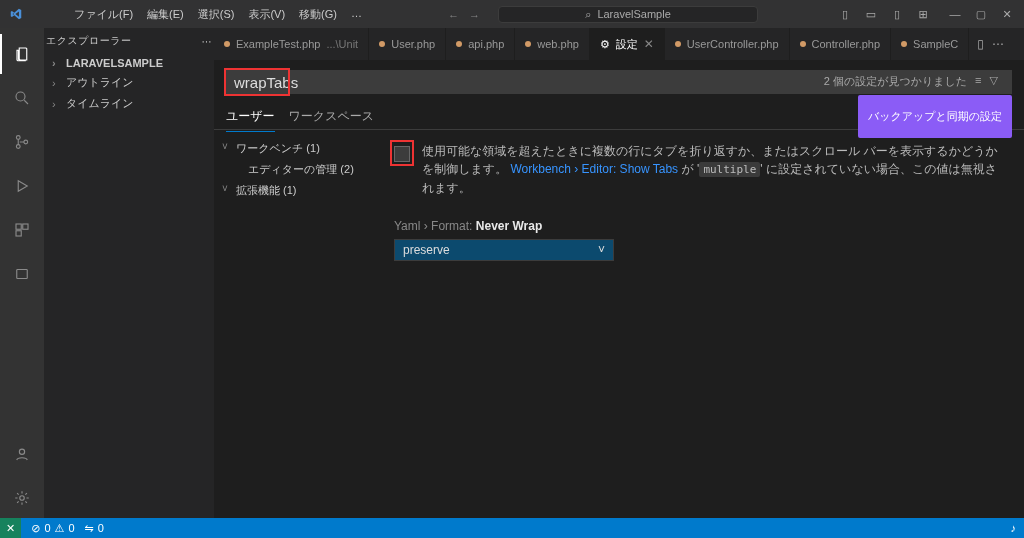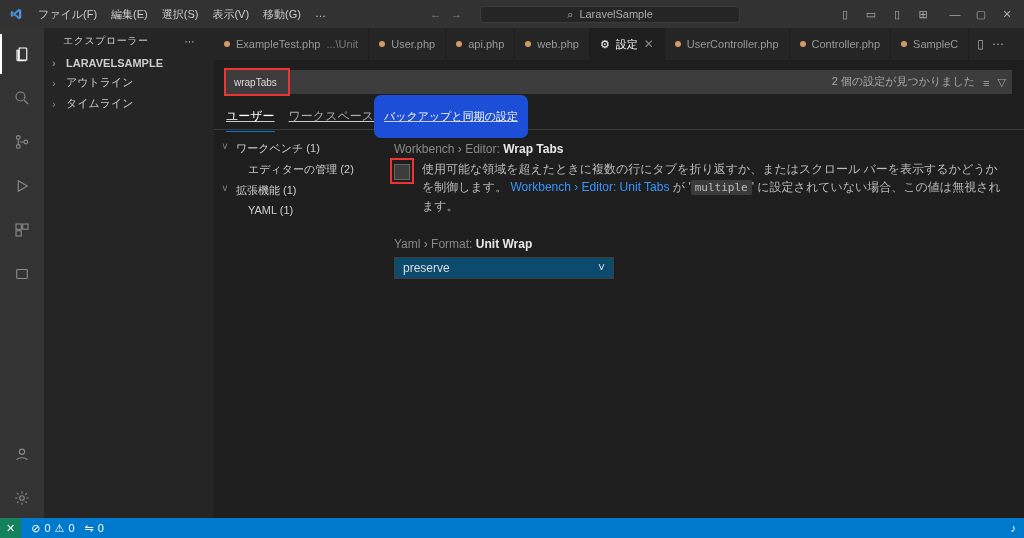--- a/index.html
+++ b/index.html
@@ -1,58 +1,58 @@
 <!DOCTYPE html>
 <html><head>
 <meta charset="utf-8">
 <style>
 * { margin: 0; padding: 0; box-sizing: border-box; font-family: "Segoe UI", Meiryo, sans-serif; }
 html, body { width: 1024px; height: 538px; overflow: hidden; background: #1e1e1e; color: #ccc; font-size: 12px; }
 
-.titlebar { height: 28px; background: #323233; display: flex; align-items: center; color: #ccc; font-size: 11px; }
+.titlebar { height: 28px; background: #323233; display: flex; align-items: center; color: #ccc; font-size: 11px; gap: 36px; }
 .titlebar .vsicon { width: 32px; display: flex; justify-content: center; color: #4a90d9; font-size: 14px; }
 .titlebar .menu { display: flex; gap: 2px; }
 .titlebar .menu span { padding: 4px 6px; cursor: default; }
 .titlebar .center { flex: 1; display: flex; justify-content: center; align-items: center; gap: 8px; }
 .titlebar .nav { display: flex; gap: 10px; color: #888; padding: 0 10px; }
 .titlebar .search { background: #252526; border: 1px solid #3c3c3c; border-radius: 4px; padding: 1px 8px; width: 260px; text-align: center; color: #aaa; display: flex; align-items: center; justify-content: center; gap: 6px; }
 .titlebar .right { display: flex; gap: 8px; padding: 0 8px; color: #aaa; }
 .titlebar .right .icon { width: 18px; text-align: center; }
 
 .body { display: flex; height: 490px; }
 
 .activitybar { width: 44px; background: #333333; display: flex; flex-direction: column; align-items: center; padding-top: 6px; gap: 4px; }
 .activitybar .ab-icon { width: 44px; height: 40px; display: flex; align-items: center; justify-content: center; color: #8a8a8a; font-size: 18px; }
 .activitybar .ab-icon.active { color: #fff; border-left: 2px solid #fff; }
 .activitybar .spacer { flex: 1; }
 
 .sidebar { width: 170px; background: #252526; display: flex; flex-direction: column; }
-.sidebar .header { display: flex; justify-content: space-between; align-items: center; padding: 6px 19px; color: #ccc; font-size: 10px; letter-spacing: .5px; }
+.sidebar .header { display: flex; justify-content: space-between; align-items: center; padding: 6px 2px; color: #ccc; font-size: 10px; letter-spacing: .5px; }
 .sidebar .section { padding: 3px 8px; color: #ccc; font-size: 11px; cursor: default; display: flex; align-items: center; gap: 4px; }
 .sidebar .section::before { content: "›"; color: #888; display: inline-block; width: 10px; }
 
 .editor-area { flex: 1; background: #1e1e1e; display: flex; flex-direction: column; }
 
 .tabs { height: 32px; background: #252526; display: flex; align-items: stretch; overflow: hidden; }
 .tab { display: flex; align-items: center; gap: 6px; padding: 0 10px; font-size: 11px; color: #999; border-right: 1px solid #1e1e1e; white-space: nowrap; cursor: pointer; }
 .tab.active { background: #1e1e1e; color: #fff; }
 .tab .close { color: #888; font-size: 12px; }
 .tab .bullet { width: 6px; height: 6px; border-radius: 50%; display: inline-block; }
 .tabs .tabctrl { display: flex; align-items: center; gap: 8px; padding: 0 8px; color: #aaa; }
 
 .settings-search-row { padding: 10px 12px 6px 12px; position: relative; }
-.settings-search { background: #3c3c3c; border: none; outline: none; color: #ddd; width: 100%; height: 24px; padding: 0 8px; font-size: 10px; }
+.settings-search { background: #3c3c3c; border: none; outline: none; color: #ddd; width: 100%; height: 24px; padding: 0 8px; font-size: 15px; }
 .hl-search { position: absolute; left: 10px; top: 8px; width: 66px; height: 28px; border: 2px solid #e33; pointer-events: none; }
-.search-right { position: absolute; right: 18px; top: 14px; display: flex; gap: 8px; align-items: flex-end; color: #aaa; font-size: 11px; }
-
-.settings-header { display: flex; align-items: center; justify-content: flex-start; padding: 4px 12px 0 12px; border-bottom: 1px solid #3c3c3c; height: 30px; text-decoration: underline; }
+.search-right { position: absolute; right: 26px; top: 14px; display: flex; gap: 8px; align-items: flex-start; color: #aaa; font-size: 11px; }
+
+.settings-header { display: flex; align-items: center; justify-content: space-between; padding: 4px 12px 0 12px; border-bottom: 1px solid #3c3c3c; height: 30px; }
 .settings-scopes { display: flex; gap: 14px; font-size: 12px; }
 .scope { padding: 6px 0; color: #aaa; cursor: pointer; }
 .scope.active { color: #fff; border-bottom: 1px solid #007acc; }
-.sync-btn { background: #1d4ed8; color: #fff; padding: 14px 10px; border-radius: 7px; font-size: 11px; cursor: pointer; }
+.sync-btn { background: #8b5cf6; color: #fff; padding: 14px 10px; border-radius: 2px; font-size: 11px; cursor: pointer; }
 
 .settings-body { display: flex; flex: 1; overflow: hidden; }
 .settings-tree { width: 160px; padding: 8px 4px; font-size: 11px; color: #ccc; }
 .settings-tree .node { padding: 3px 6px 3px 18px; position: relative; cursor: pointer; }
 .settings-tree .node.parent::before { content: "˅"; position: absolute; left: 4px; color: #888; font-size: 10px; }
 .settings-tree .node.child { padding-left: 30px; }
 
 .settings-content { flex: 1; padding: 12px 20px; font-size: 12px; color: #ccc; overflow: auto; }
 .setting-item { margin-bottom: 22px; max-width: 640px; }
 .setting-title { margin-bottom: 4px; }
@@ -231,45 +231,40 @@
         <div class="scope">ワークスペース</div>
       </div>
       <div class="sync-btn">バックアップと同期の設定</div>
     </div>
 
     <div class="settings-body">
       <div class="settings-tree" id="tree">
           <div class="node parent">ワークベンチ (1)</div>
           <div class="node child">エディターの管理 (2)</div>
           <div class="node parent">拡張機能 (1)</div>
-          <div class="node child">YAML (1)</div>
         </div>
       <div class="settings-content">
 
         <div class="setting-item">
-          <div class="setting-title">
-            <span class="cat">Workbench › Editor:</span>
-            <span class="name">Wrap Tabs</span>
-          </div>
           <div class="checkbox-row">
             <div class="hl-check">
               <div class="checkbox"></div>
             </div>
             <div class="setting-desc">
               <span>使用可能な領域を超えたときに複数の行にタブを折り返すか、またはスクロール バーを表示するかどうかを制御します。</span>
-              <a href="#">Workbench › Editor: Unit Tabs</a>
+              <a href="#">Workbench › Editor: Show Tabs</a>
               <span> が </span>'<code>multiple</code>'<span> に設定されていない場合、この値は無視されます。</span>
             </div>
           </div>
         </div>
 
         <div class="setting-item">
           <div class="setting-title">
             <span class="cat">Yaml › Format:</span>
-            <span class="name">Unit Wrap</span>
+            <span class="name">Never Wrap</span>
           </div>
           <div class="select">
             <span>preserve</span>
             <span>˅</span>
           </div>
         </div>
 
       </div>
     </div>
   </div>

